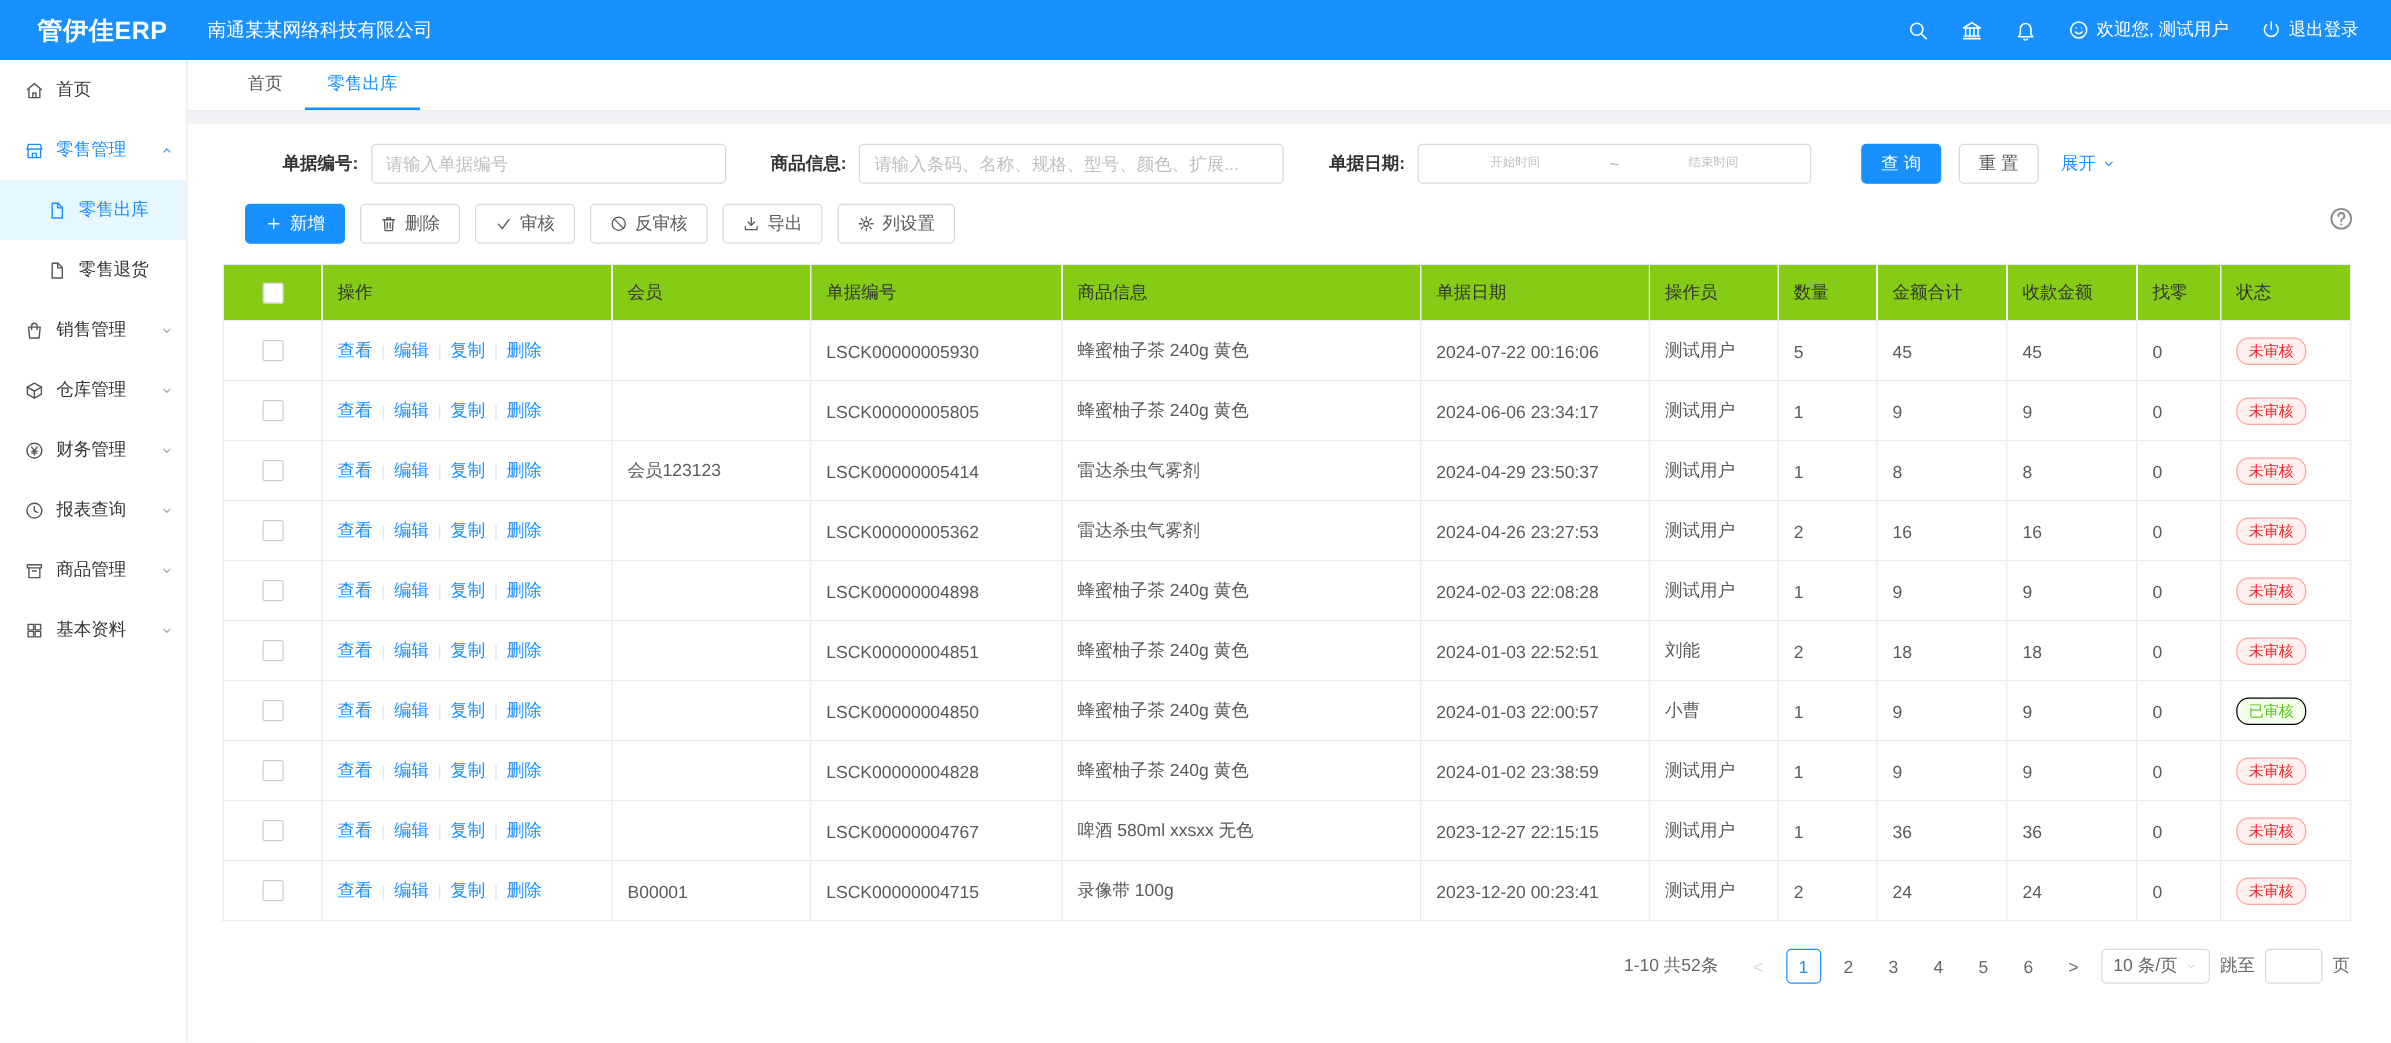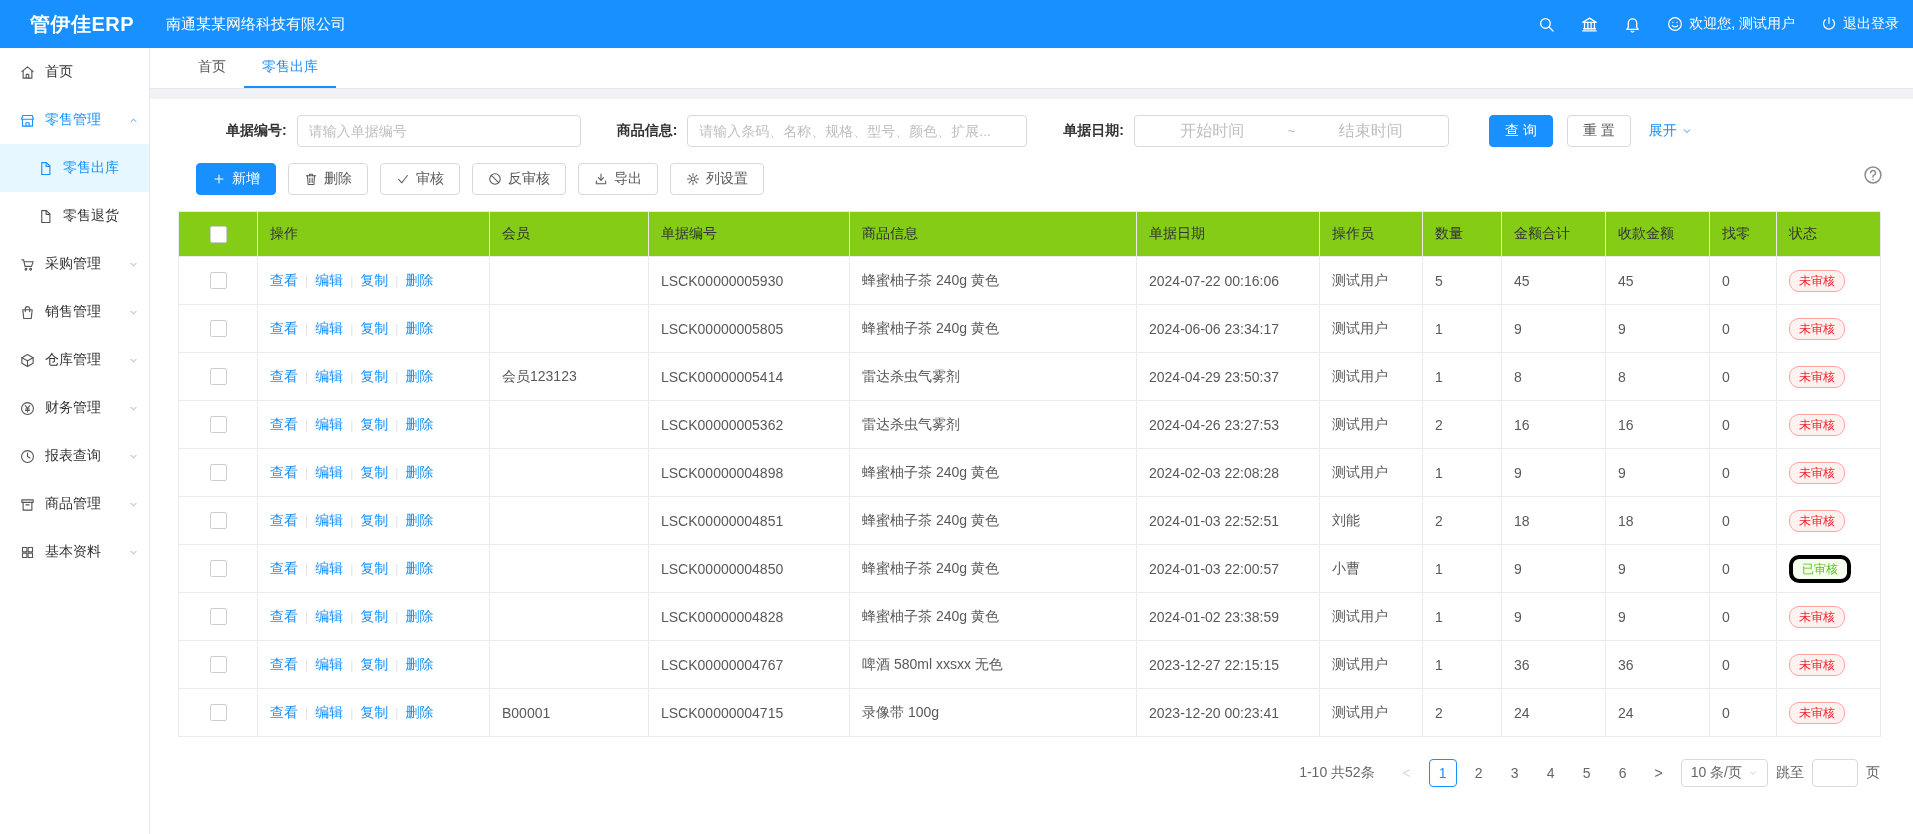--- a/index.html
+++ b/index.html
@@ -4,21 +4,21 @@
 <style>
   html,body{margin:0;padding:0}
   body{width:1913px;height:834px;overflow:hidden;background:#f0f2f5;
        font-family:"Liberation Sans","DejaVu Sans",sans-serif;font-size:14px;color:#333}
   .app{width:1913px;height:834px;display:flex;flex-direction:column}
 
   
   .header{height:48px;background:#1890ff;display:flex;align-items:center;color:#fff;flex-shrink:0}
   .logo{width:150px;padding-left:30px;font-size:20px;font-weight:700;letter-spacing:.5px;box-sizing:border-box;white-space:nowrap}
   .company{margin-left:16px;font-size:15px;white-space:nowrap}
-  .header-right{margin-left:auto;display:flex;align-items:center;gap:26px;padding-right:14px}
+  .header-right{margin-left:auto;display:flex;align-items:center;gap:26px;padding-right:26px}
   .hicon{display:inline-flex;cursor:pointer}
   .hicon svg{width:17px;height:17px}
   .huser{display:inline-flex;align-items:center;gap:6px;cursor:pointer;white-space:nowrap}
   .huser .hicon svg{width:16px;height:16px}
 
   
   .bodyrow{flex:1;display:flex;min-height:0}
   .sidebar{width:150px;background:#fff;border-right:1px solid #e8e8e8;flex-shrink:0;overflow:hidden;box-sizing:border-box}
   .side-item{height:48px;display:flex;align-items:center;padding:0 10px 0 20px;gap:10px;color:#333;cursor:pointer;white-space:nowrap}
   .s-icon{display:inline-flex;color:#555}
@@ -41,21 +41,21 @@
 
   
   .filter-row{display:flex;align-items:center;padding-left:48px;margin-bottom:16px}
   .f-label{font-weight:700;color:#333;margin-right:10px;white-space:nowrap}
   .f-label.g{margin-left:36px}
   .f-input{height:32px;border:1px solid #d9d9d9;border-radius:4px;padding:0 11px;font-size:14px;color:#333;outline:none;font-family:inherit;box-sizing:border-box}
   .f-input::placeholder{color:#bfbfbf}
   .w1{width:284px}
   .w2{width:340px}
   .date-range{width:315px;height:32px;border:1px solid #d9d9d9;border-radius:4px;display:flex;align-items:center;padding:0 8px;box-sizing:border-box;background:#fff}
-  .d-input{flex:1;border:none;outline:none;text-align:center;font-size:16px;font-family:Liberation Sans, sans-serif;min-width:0}
+  .d-input{flex:1;border:none;outline:none;text-align:center;font-size:10px;font-family:Liberation Mono, monospace;min-width:0}
   .d-input::placeholder{color:#bfbfbf}
   .d-sep{color:#bfbfbf;padding:0 6px}
   .btn{height:32px;border:1px solid #d9d9d9;background:#fff;border-radius:4px;padding:0 15px;font-size:14px;color:#595959;display:inline-flex;align-items:center;gap:6px;cursor:pointer;font-family:Liberation Sans, sans-serif;white-space:nowrap;box-sizing:border-box}
   .btn.primary{background:#1890ff;border-color:#1890ff;color:#fff}
   .b-icon{display:inline-flex}
   .b-icon svg{width:14px;height:14px}
   .filter-row .btn.primary{margin-left:40px}
   .filter-row .btn + .btn{margin-left:14px}
   .expand-link{color:#1890ff;margin-left:18px;display:inline-flex;align-items:center;gap:4px;cursor:pointer;white-space:nowrap}
   .x-chev{display:inline-flex}
@@ -72,21 +72,21 @@
   .grid th{background:#84cc16;height:44px;font-weight:400;color:#333}
   .grid td{height:47px;color:#595959}
   .grid .col-check{text-align:center;padding:0}
   .checkbox{display:inline-block;width:15px;height:15px;border:1px solid #cfcfcf;border-radius:2px;background:#fff;vertical-align:middle;cursor:pointer}
   .center-h{text-align:center}
   .act{color:#1890ff;text-decoration:none;cursor:pointer}
   .act-sep{color:#e3e3e3;margin:0 7px;font-size:12px}
   .col-status{text-align:center}
   .badge{display:inline-block;font-size:12px;line-height:20px;padding:0 9px;border-radius:10px}
   .badge.unaudited{color:#f5222d;background:#fff1f0;border:1px solid #ffa39e}
-  .badge.audited{color:#52c41a;background:#f6ffed;border:4px solid #000000}
+  .badge.audited{color:#52c41a;background:#f6ffed;border:1px solid #000000}
 
   
   .pagination{width:1702px;display:flex;justify-content:flex-end;align-items:center;gap:8px;margin-top:22px;color:#666}
   .pg-total{margin-right:10px}
   .pg-arrow{width:28px;height:28px;display:inline-flex;align-items:center;justify-content:center;cursor:pointer;color:#666}
   .pg-arrow.disabled{color:#d9d9d9}
   .pg-pages{display:inline-flex;gap:8px}
   .page-num{min-width:28px;height:28px;display:inline-flex;align-items:center;justify-content:center;border-radius:4px;cursor:pointer;color:#666;box-sizing:border-box}
   .page-num.current{border:1px solid #1890ff;color:#1890ff;background:#fff}
   .pg-size{height:28px;border:1px solid #d9d9d9;border-radius:4px;display:inline-flex;align-items:center;gap:6px;padding:0 9px;cursor:pointer;color:#666;background:#fff;box-sizing:border-box}
@@ -183,35 +183,20 @@
           <span class="s-label">零售出库</span>
         </div>
         <div class="side-item sub">
           <span class="s-icon">
             <svg viewBox="0 0 24 24" fill="none" stroke="currentColor" stroke-width="1.8" stroke-linecap="round" stroke-linejoin="round">
               <path d="M6 2.5h7.5L19 8v13.5H6z"></path>
               <path d="M13 2.5v6h6"></path>
             </svg>
           </span>
           <span class="s-label">零售退货</span>
-        </div>
-        <div class="side-item">
-          <span class="s-icon">
-            <svg viewBox="0 0 24 24" fill="none" stroke="currentColor" stroke-width="1.8" stroke-linecap="round" stroke-linejoin="round">
-              <path d="M3 4.5h2.8L8 15h10.5L21 7.5H6.5"></path>
-              <circle cx="9.5" cy="19.5" r="1.4"></circle>
-              <circle cx="17" cy="19.5" r="1.4"></circle>
-            </svg>
-          </span>
-          <span class="s-label">采购管理</span>
-          <span class="s-chev">
-            <svg viewBox="0 0 24 24" fill="none" stroke="currentColor" stroke-width="1.8" stroke-linecap="round" stroke-linejoin="round">
-              <path d="m6.5 9.5 5.5 5.5 5.5-5.5"></path>
-            </svg>
-          </span>
         </div>
         <div class="side-item">
           <span class="s-icon">
             <svg viewBox="0 0 24 24" fill="none" stroke="currentColor" stroke-width="1.8" stroke-linecap="round" stroke-linejoin="round">
               <path d="M4.5 7.5h15L18 21.5H6z"></path>
               <path d="M8.5 10.5V6a3.5 3.5 0 0 1 7 0v4.5"></path>
             </svg>
           </span>
           <span class="s-label">销售管理</span>
           <span class="s-chev">

